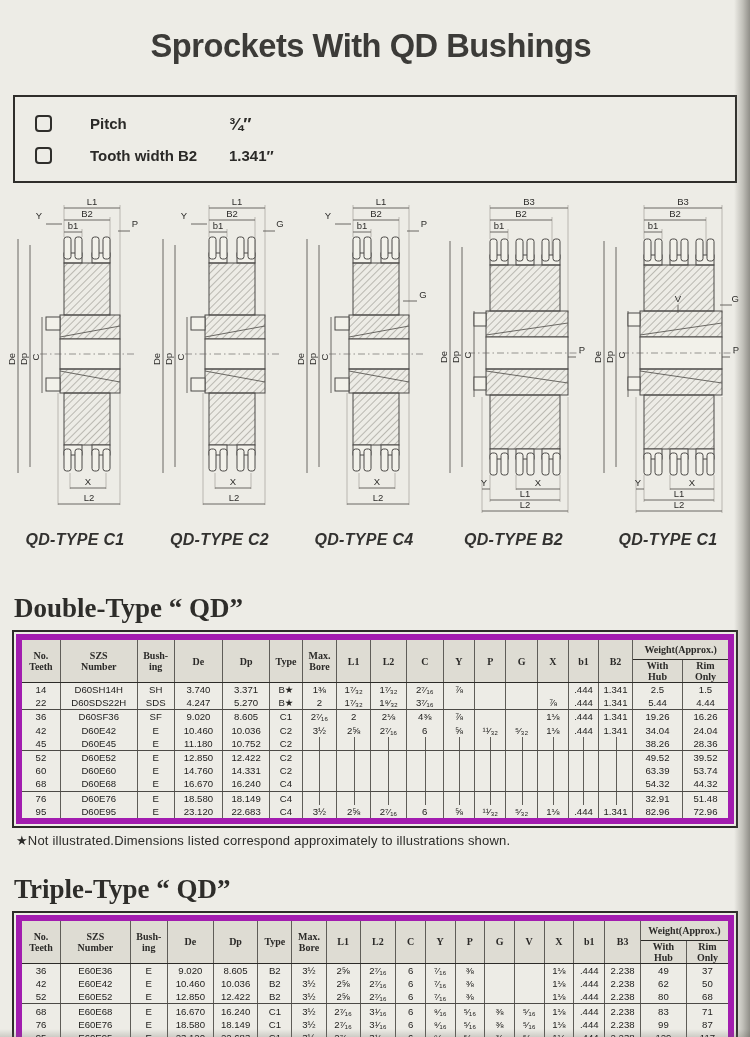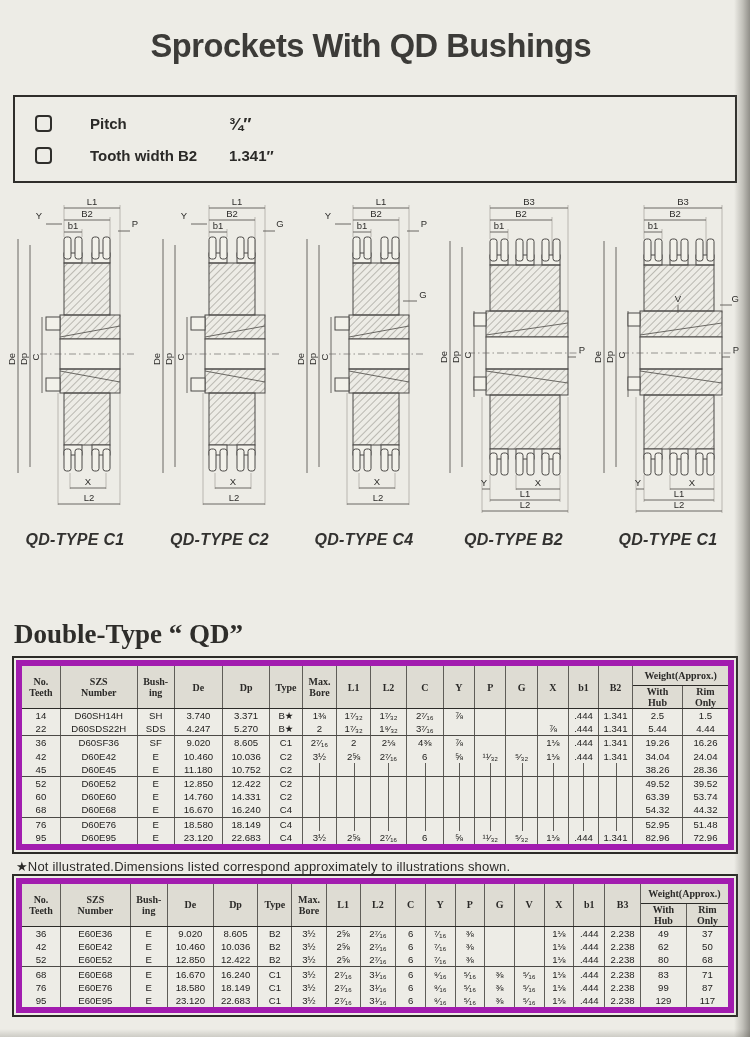--- a/index.html
+++ b/index.html
@@ -37,21 +37,21 @@
   .dcap{margin-top:16px;font-style:italic;font-weight:700;font-size:16px;color:#333230;letter-spacing:.3px;white-space:nowrap;}
   .lab{font-size:9.5px;fill:#2e2d2b;font-family:"Liberation Sans",sans-serif;}
   .dim{stroke:#5b5955;stroke-width:.9;fill:none;}
   .ext{stroke:#97958e;stroke-width:.6;}
   .part{fill:#f2f1ea;stroke:#4b4947;stroke-width:1;}
   .hpart{fill:url(#hatch);stroke:#4b4947;stroke-width:1;}
   .cl{stroke:#6e6c68;stroke-width:.7;stroke-dasharray:7 3 1.5 3;fill:none;}
 
   
   .sect{margin:0 0 6px 14px;font-family:"Liberation Serif",serif;font-weight:700;font-size:27px;color:#2e2d2a;}
-  .sect-double{margin-top:70px;}
+  .sect-double{margin-top:44px;}
   .sect-triple{margin-top:26px;}
 
   
   .tablewrap{margin:0 12px;border:2px solid #2c2b28;padding:2px;}
   table{width:100%;border-collapse:collapse;table-layout:fixed;border:6px solid #a21caf;}
   th,td{border-left:1px solid #5f5d58;border-right:1px solid #5f5d58;text-align:center;padding:0 1px;overflow:hidden;}
   thead th{background:#dedcd3;font-family:"Liberation Serif",serif;font-weight:700;font-size:10px;
            line-height:1.1;white-space:pre-line;border-bottom:1px solid #2c2b28;}
   thead tr:nth-child(1) th{height:19px;}
   thead tr:nth-child(2) th{height:21px;margin-left:43px;}
@@ -756,21 +756,21 @@
             </td>
             <td>
               <span class="ditto"></span>
             </td>
             <td>
               <span class="ditto"></span>
             </td>
             <td>
               <span class="ditto"></span>
             </td>
-            <td>52.95</td>
+            <td>32.91</td>
             <td>51.48</td>
           </tr>
           <tr>
             <td>95</td>
             <td>D60E95</td>
             <td>E</td>
             <td>23.120</td>
             <td>22.683</td>
             <td>C4</td>
             <td>3½</td>
@@ -784,20 +784,21 @@
             <td>.444</td>
             <td>1.341</td>
             <td>82.96</td>
             <td>72.96</td>
           </tr>
         </tbody>
       </table>
   </div>
   <div class="footnote">★Not illustrated.Dimensions listed correspond approximately to illustrations shown.</div>
 
+  <div class="sect sect-triple">Triple-Type “ QD”</div>
   <div class="tablewrap">
     <table id="triple-table">
         <colgroup>
           <col style="width: 5.6%;">
           <col style="width: 9.4%;">
           <col style="width: 5%;">
           <col style="width: 6.2%;">
           <col style="width: 6%;">
           <col style="width: 4.6%;">
           <col style="width: 4.6%;">

